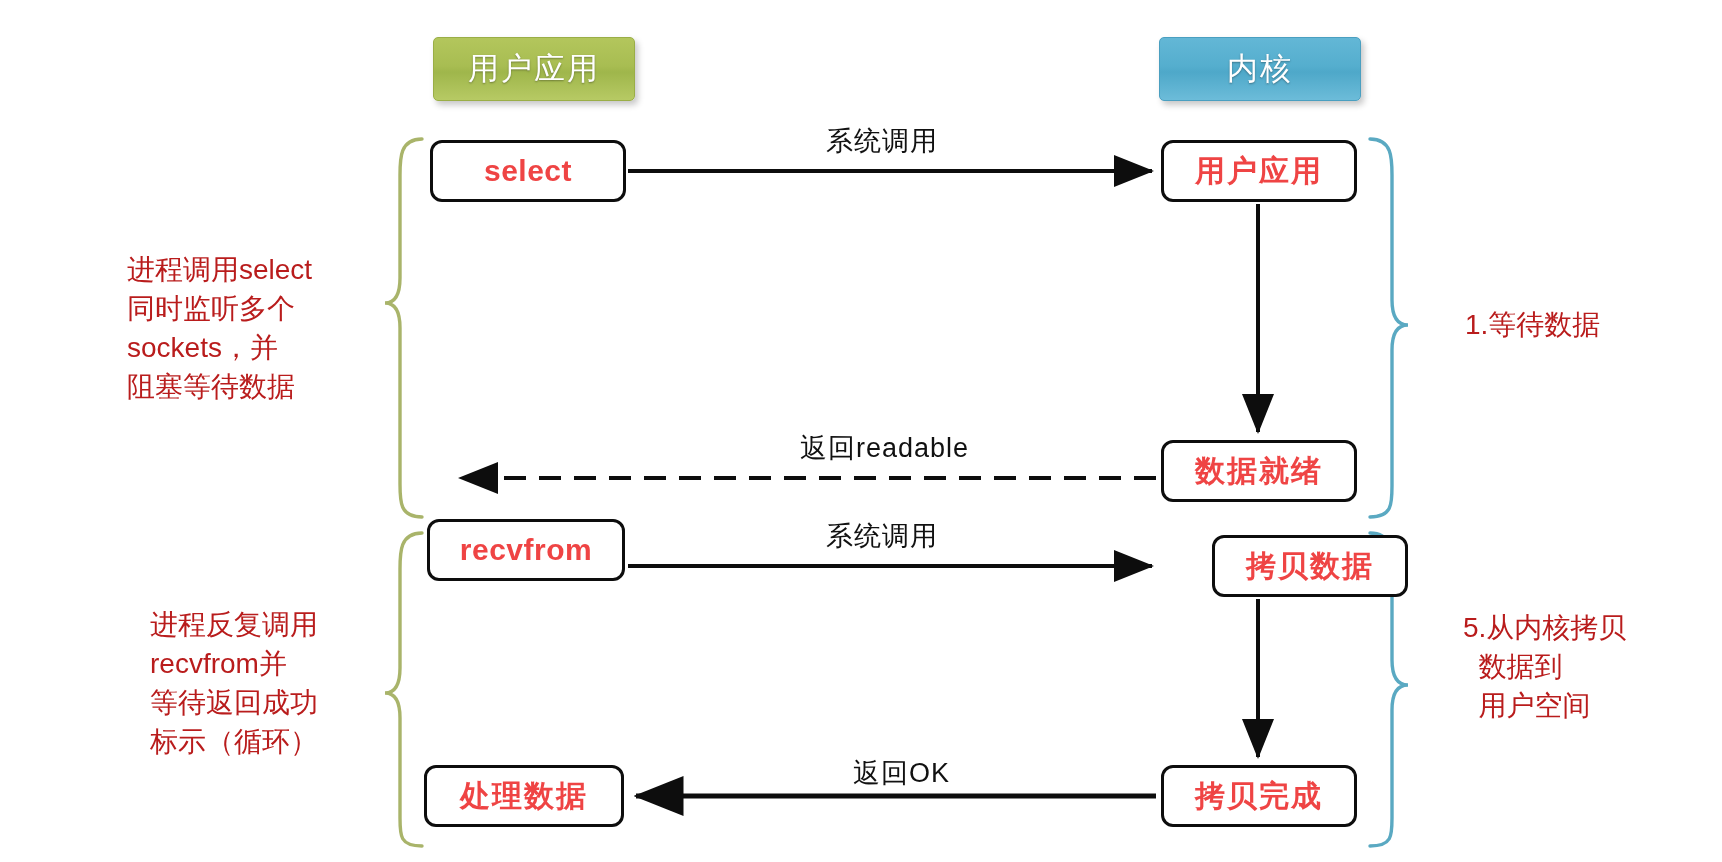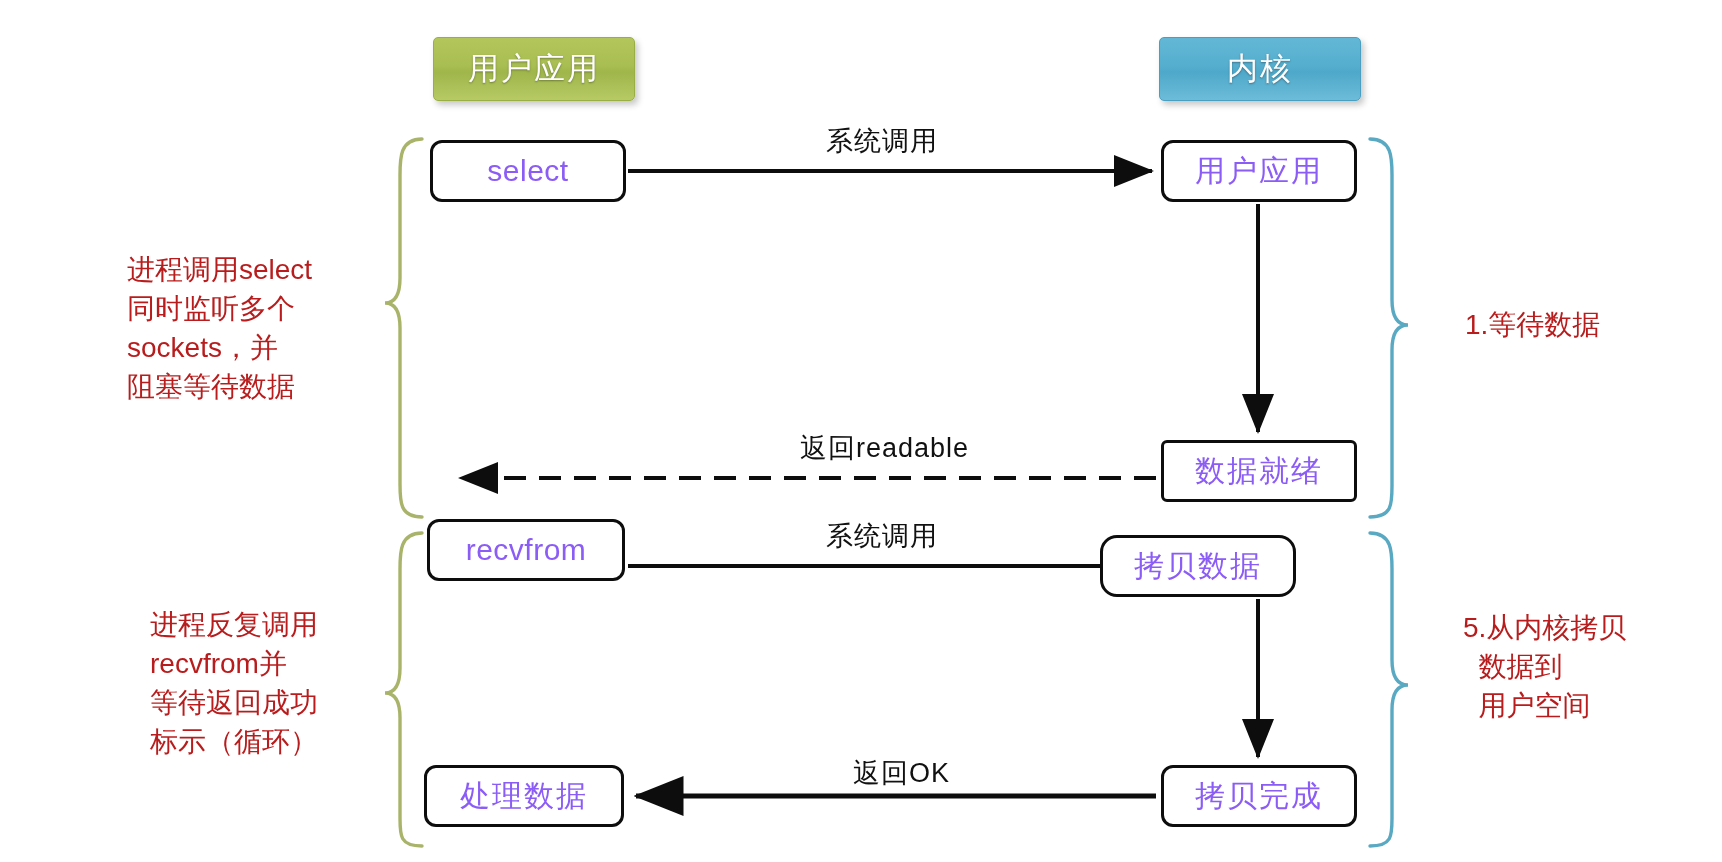--- a/index.html
+++ b/index.html
@@ -60,33 +60,34 @@
   .node-box {
     position: absolute;
     display: flex;
     align-items: center;
     justify-content: center;
     box-sizing: border-box;
     background: #ffffff;
     border: 3px solid #0d0d0d;
     border-radius: 12px;
     font-size: 30px;
-    color: #8b5cf6;
+    color: #ef4444;
     white-space: nowrap;
+    font-weight: bold;
   }
   .node-box.latin { letter-spacing: 0.5px; }
   .node-box.cjk { letter-spacing: 2px; }
 
   #node-select   { left: 430px;  top: 140px; width: 196px; height: 62px; }
   #node-recvfrom { left: 427px;  top: 519px; width: 198px; height: 62px; }
   #node-process  { left: 424px;  top: 765px; width: 200px; height: 62px; }
 
   #node-nodata   { left: 1161px; top: 140px; width: 196px; height: 62px; }
-  #node-ready    { left: 1161px; top: 440px; width: 196px; height: 62px; border-radius: 6px; }
-  #node-copying  { left: 1100px; top: 535px; width: 196px; height: 62px; border-radius: 17px; }
+  #node-ready    { left: 1161px; top: 440px; width: 196px; height: 62px; }
+  #node-copying  { left: 1212px; top: 535px; width: 196px; height: 62px; }
   #node-copied   { left: 1161px; top: 765px; width: 196px; height: 62px; }
 
   
   .edge-label {
     position: absolute;
     font-size: 27px;
     color: #111111;
     white-space: nowrap;
     letter-spacing: 1px;
   }

